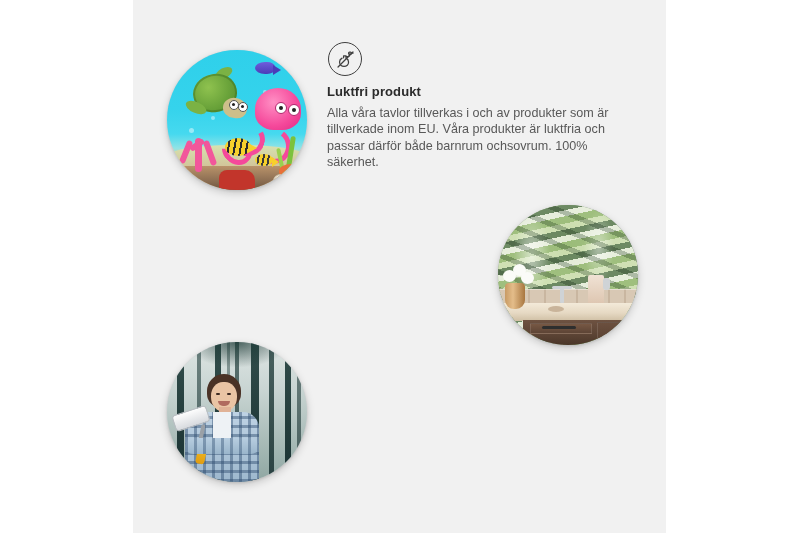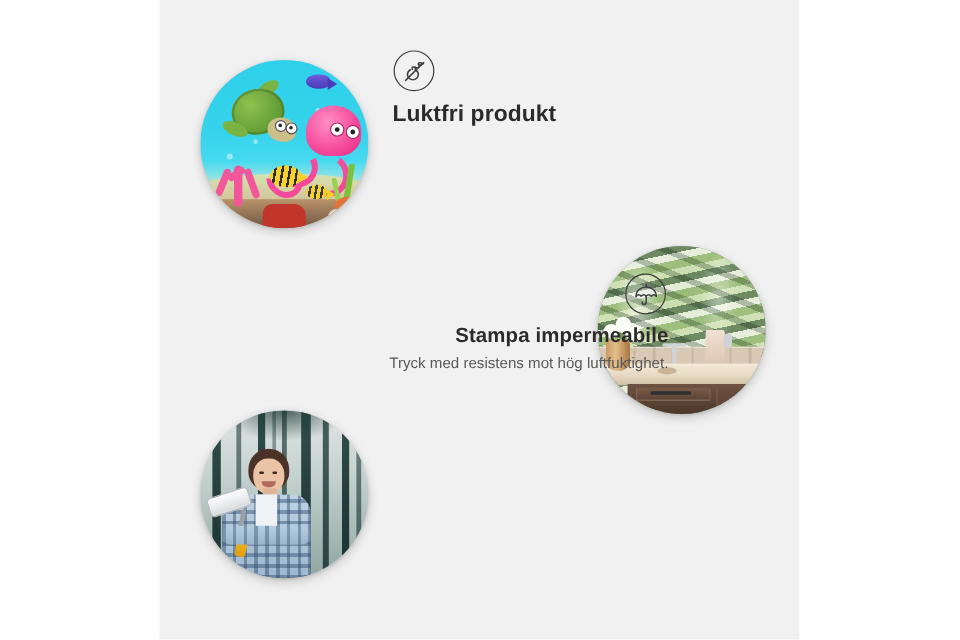--- a/index.html
+++ b/index.html
@@ -246,21 +246,21 @@
   
   .feature{position:absolute;}
   .ficon{
     width:34px;height:34px;border-radius:50%;
     border:1.6px solid #3f3f3f;
     display:flex;align-items:center;justify-content:center;
     box-sizing:border-box;
   }
   .ftitle{
     color:#2b2b2b;
-    font-size:19px;
+    font-size:13px;
     font-weight:bold;
     letter-spacing:.1px;
     margin:9px 0 5px 0;
     line-height:1.15;
   }
   .fbody{
     color:#585858;
     font-size:12.6px;
     line-height:16.4px;
     margin:0;
@@ -353,20 +353,21 @@
         <svg width="23" height="23" viewBox="0 0 24 24" fill="none" stroke="#3f3f3f" stroke-width="1.3" stroke-linecap="round" stroke-linejoin="round">
           <path d="M8.4 10.6c-1.6 0.8-2.6 2.3-2.6 4.1 0 2.6 2.1 4.6 4.7 4.6s4.7-2.1 4.7-4.6c0-1.8-1-3.3-2.6-4.1"></path>
           <path d="M10 10.3V8.2h2.6v2.1"></path>
           <path d="M12.6 8.9h2.2c0.7 0 1.2-0.5 1.2-1.2V6.5"></path>
           <rect x="15.2" y="4.4" width="3" height="2.1" rx="1"></rect>
           <path d="M18.2 5.4h1.6"></path>
           <line x1="4.2" y1="19.8" x2="19.8" y2="4.2"></line>
         </svg>
       </div>
       <div class="ftitle">Luktfri produkt</div>
+      <p class="fbody">Alla våra tavlor tillverkas i och av produkter som är tillverkade inom EU. Våra produkter är luktfria och passar därför både barnrum ochsovrum. 100% säkerhet.</p>
     </div>
 
     <div class="medallion" id="med-bath">
       <div class="art">
         <div class="bath-wall"></div>
         <div class="bath-backsplash"></div>
         <div class="faucet"></div>
         <div class="towel"></div>
         <div class="disp"></div>
         <div class="bath-counter"></div>
@@ -379,32 +380,20 @@
         <div class="soap"></div>
         <div class="bath-cab">
           <div class="drawer"></div>
           <div class="door"></div>
           <div class="handle h1"></div>
           <div class="handle h2"></div>
         </div>
       </div>
     </div>
 
-    <div class="feature" id="feat-water">
-      <div class="ficon">
-        <svg width="23" height="23" viewBox="0 0 24 24" fill="none" stroke="#3f3f3f" stroke-width="1.3" stroke-linecap="round" stroke-linejoin="round">
-          <path d="M3.2 13.4C3.2 8.8 7.1 5.3 12 5.3s8.8 3.5 8.8 8.1"></path>
-          <path d="M3.2 13.4c1.5-1.7 3.0-1.7 4.4 0 1.5-1.7 3.0-1.7 4.4 0 1.5-1.7 3.0-1.7 4.4 0 1.5-1.7 3.0-1.7 4.4 0"></path>
-          <line x1="12" y1="5.3" x2="12" y2="3.5"></line>
-          <path d="M12 13.4v5.2c0 1.0-0.8 1.8-1.8 1.8s-1.8-0.8-1.8-1.8"></path>
-        </svg>
-      </div>
-      <div class="ftitle">Stampa impermeabile</div>
-      <p class="fbody">Tryck med resistens mot hög luftfuktighet.</p>
-    </div>
 
     <div class="medallion" id="med-forest">
       <div class="art">
         <div class="forest-bg"></div>
         <div class="trunks">
           <span></span>
             <span></span>
             <span></span>
             <span></span>
             <span></span>

